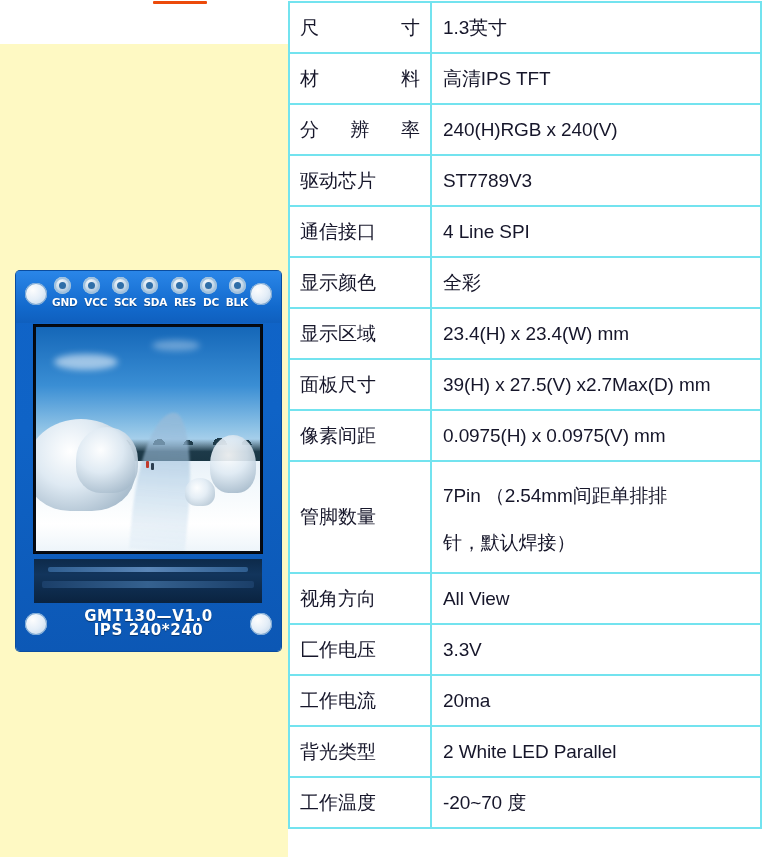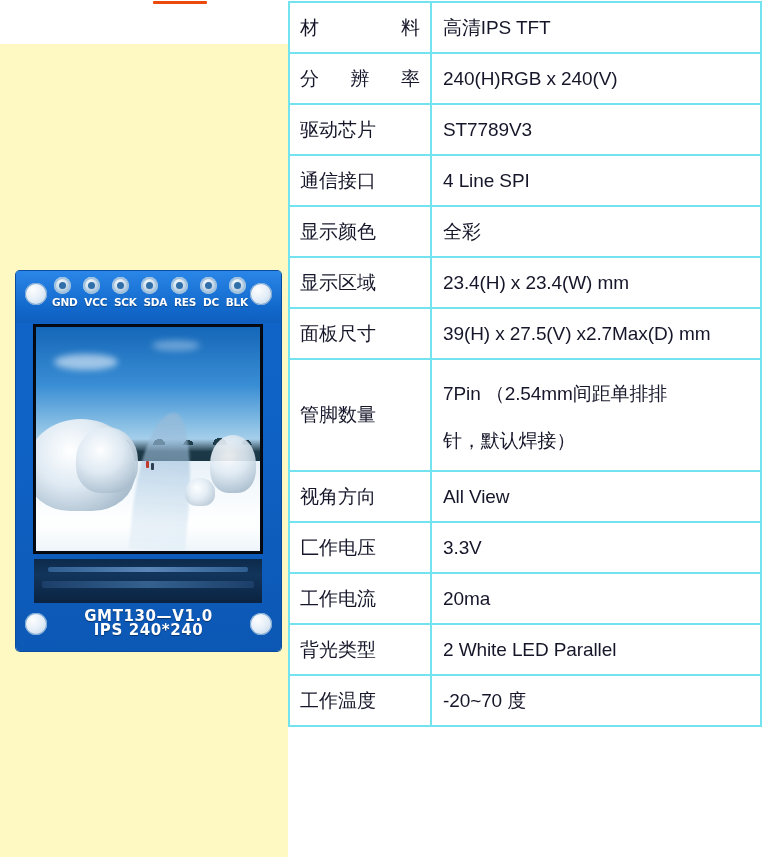--- a/index.html
+++ b/index.html
@@ -335,20 +335,24 @@
         <div>GMT130—V1.0</div>
         <div>IPS 240*240</div>
       </div>
     </div>
   </div>
 
   <div class="spec-pane">
     <table class="spec">
       <tbody>
 
+        <tr>
+          <td class="k">尺寸</td>
+          <td class="v">1.3英寸</td>
+        </tr>
 
         <tr>
           <td class="k">材料</td>
           <td class="v">高清IPS TFT</td>
         </tr>
 
         <tr>
           <td class="k">分辨率</td>
           <td class="v">240(H)RGB x 240(V)</td>
         </tr>
@@ -371,20 +375,24 @@
         <tr>
           <td class="k" style="text-align: left; text-align-last: left;">显示区域</td>
           <td class="v">23.4(H) x 23.4(W) mm</td>
         </tr>
 
         <tr>
           <td class="k" style="text-align: left; text-align-last: left;">面板尺寸</td>
           <td class="v">39(H) x 27.5(V) x2.7Max(D) mm</td>
         </tr>
 
+        <tr>
+          <td class="k" style="text-align: left; text-align-last: left;">像素间距</td>
+          <td class="v">0.0975(H) x 0.0975(V) mm</td>
+        </tr>
 
         <tr class="tall">
           <td class="k" style="text-align: left; text-align-last: left; border-radius: 29px;">管脚数量</td>
           <td class="v">
             <span class="v-line">7Pin （2.54mm间距单排排</span>
             <span class="v-line">针，默认焊接）</span>
           </td>
         </tr>
 
         <tr>

